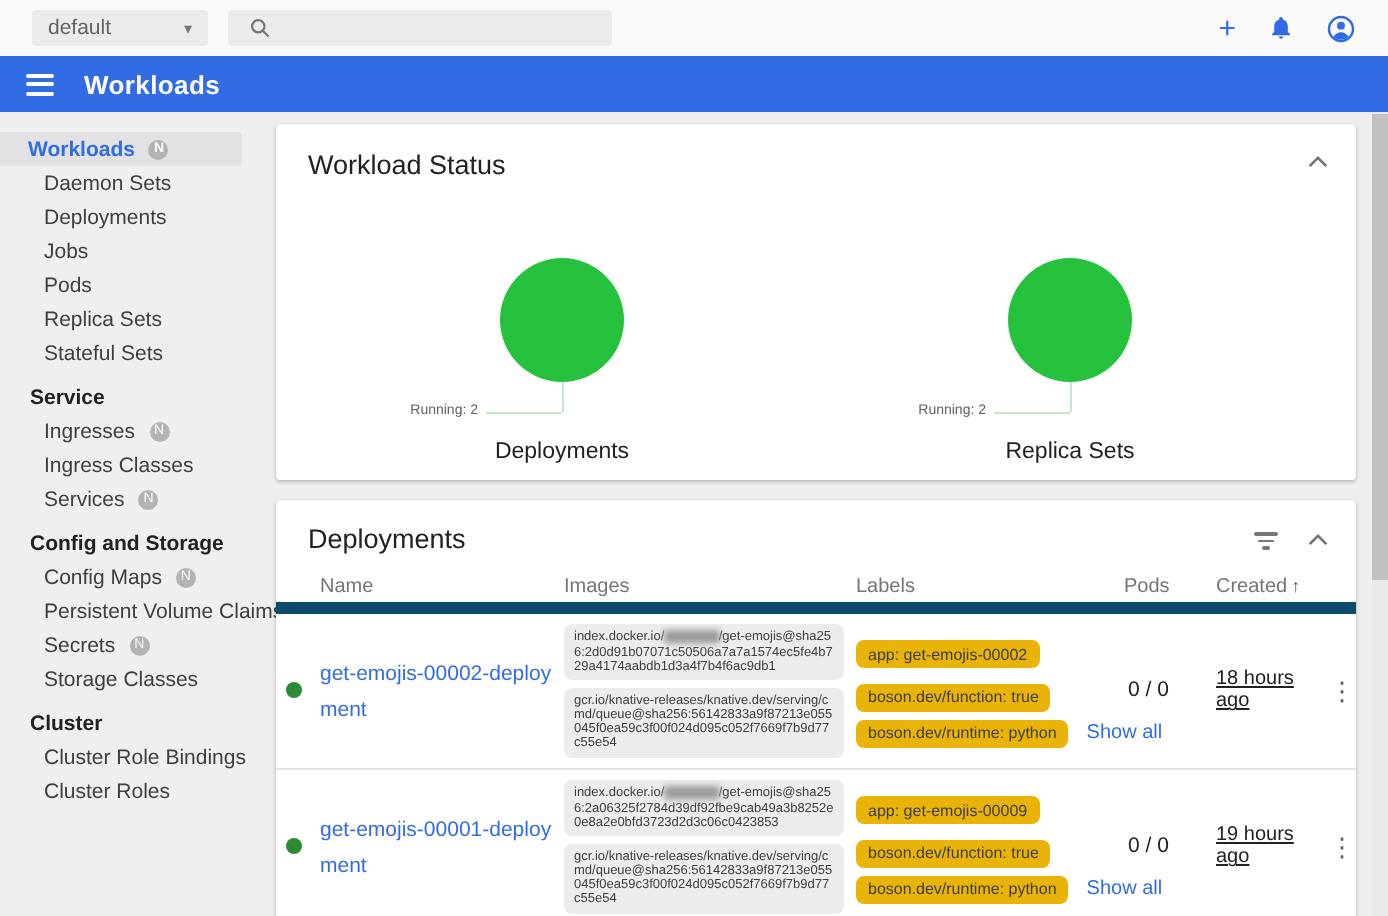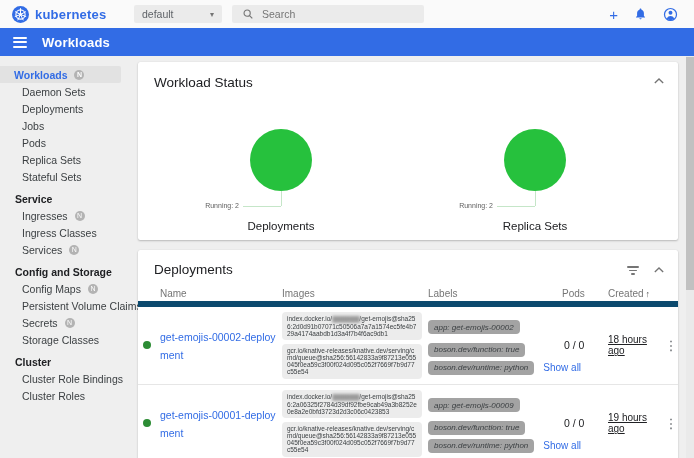--- a/index.html
+++ b/index.html
@@ -66,67 +66,49 @@
   .sort-arrow { font-size:9px; color:#555; margin-left:2px; }
   .trow { align-items:center; padding:5px 0; border-bottom:1px solid #e6e6e6; }
   .trow:last-child { border-bottom:none; }
   .dot-cell { display:flex; justify-content:flex-start; padding-left:5px; }
   .status-dot { width:8px; height:8px; border-radius:50%; }
   .name-link { font-size:10.5px; color:#326ce5; text-decoration:none; cursor:pointer; word-break:break-all; padding-right:6px; }
   .images-cell { display:flex; flex-direction:column; gap:4px; padding-right:6px; }
   .image-chip { background:#ececec; border-radius:4px; padding:3px 5px; font-size:6.5px; line-height:1.08; color:#3c4043; word-break:break-all; width:140px; }
   .redacted { filter:blur(1.6px); color:#9a9a9a; font-size:5.5px; letter-spacing:-0.5px; }
   .labels-cell { padding-right:4px; }
-  .label-chip { display:inline-block; background:#a3a3a3; border-radius:4px; padding:2.5px 6px; font-size:8px; color:#3c4043; margin-bottom:4px; white-space:nowrap;font-style:italic; }
+  .label-chip { display:inline-block; background:#eab308; border-radius:4px; padding:2.5px 6px; font-size:8px; color:#3c4043; margin-bottom:4px; white-space:nowrap; }
   .label-lastline { display:flex; align-items:center; gap:9px; }
   .label-lastline .label-chip { margin-bottom:0; }
   .show-all { font-size:10px; color:#326ce5; cursor:pointer; white-space:nowrap; }
   .pods-cell { font-size:10.5px; color:#202124; padding-left:2px; }
   .created-cell { font-size:10px; color:#202124; text-decoration:underline; }
   .menu-cell { color:#5f6368; font-size:13px; text-align:center; cursor:pointer; line-height:1; }
 
   
   .scrollbar-track { position:absolute; top:0; right:0; width:8px; height:402px; background:#eaeaea; }
   .scrollbar-thumb { position:absolute; top:1px; right:0; width:8px; height:233px; background:#c1c1c1; }
 
   svg { display:block; }
 </style>
 </head>
 <body>
 
 <div class="top-header">
-  <div class="brand">
-    <svg width="17" height="17" viewBox="0 0 17 17">
-      <circle cx="8.5" cy="8.5" r="8.5" fill="#326ce5"></circle>
-      <circle cx="8.5" cy="8.5" r="4.6" fill="none" stroke="#fff" stroke-width="1.1"></circle>
-      <circle cx="8.5" cy="8.5" r="1.4" fill="#fff"></circle>
-      <g stroke="#fff" stroke-width="1">
-        <line x1="8.5" y1="8.5" x2="8.5" y2="2.2"></line>
-        <line x1="8.5" y1="8.5" x2="13.9" y2="5.6"></line>
-        <line x1="8.5" y1="8.5" x2="14.2" y2="10.6"></line>
-        <line x1="8.5" y1="8.5" x2="11.3" y2="14.3"></line>
-        <line x1="8.5" y1="8.5" x2="5.7" y2="14.3"></line>
-        <line x1="8.5" y1="8.5" x2="2.8" y2="10.6"></line>
-        <line x1="8.5" y1="8.5" x2="3.1" y2="5.6"></line>
-      </g>
-    </svg>
-    <span class="brand-text">kubernetes</span>
-  </div>
 
   <div class="ns-select">
     <span>default</span>
     <span class="ns-caret">▾</span>
   </div>
 
   <div class="searchbox">
     <svg width="12" height="12" viewBox="0 0 14 14">
       <circle cx="6" cy="6" r="3.6" fill="none" stroke="#757575" stroke-width="1.3"></circle>
       <line x1="8.8" y1="8.8" x2="12" y2="12" stroke="#757575" stroke-width="1.3"></line>
     </svg>
-    <input type="text" placeholder="Search" style="">
   </div>
 
   <div class="header-spacer"></div>
 
   <div class="header-actions">
     <span class="plus-glyph">+</span>
     <svg width="13" height="14" viewBox="0 0 16 16" style="cursor:pointer">
       <path d="M8 14.6c.75 0 1.35-.6 1.35-1.35H6.65c0 .75.6 1.35 1.35 1.35zM12.2 10.4V7.1c0-2.07-1.1-3.8-3.03-4.26v-.46C9.17 1.82 8.56 1.3 8 1.3s-1.17.52-1.17 1.08v.46C4.9 3.3 3.8 5.02 3.8 7.1v3.3l-1.35 1.35v.68h11.1v-.68L12.2 10.4z" fill="#326ce5"></path>
     </svg>
     <svg width="15" height="15" viewBox="0 0 16 16" style="cursor:pointer">

